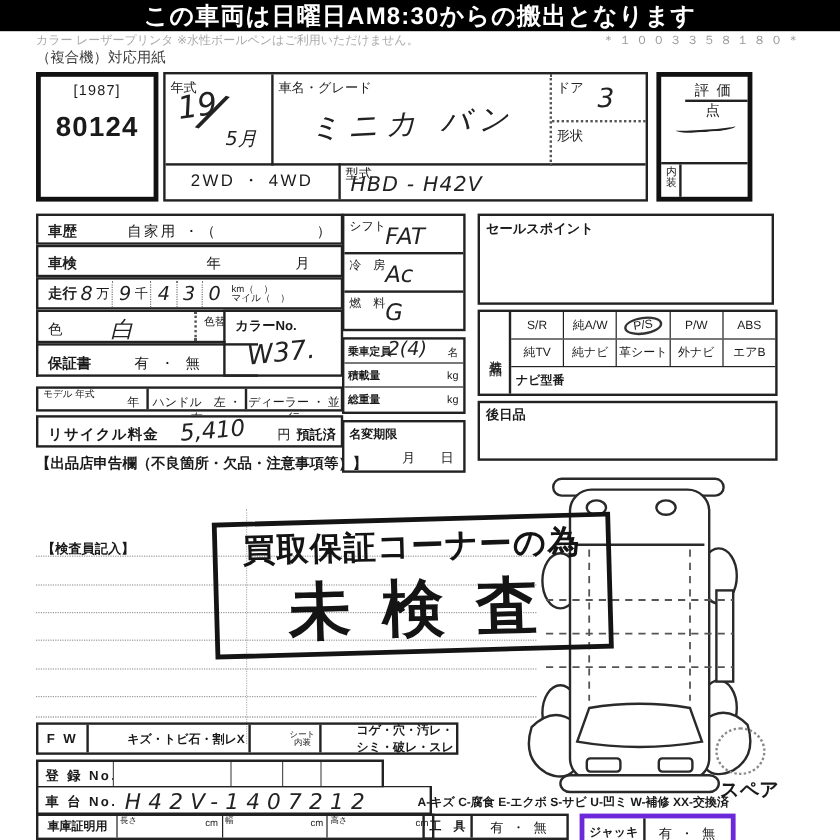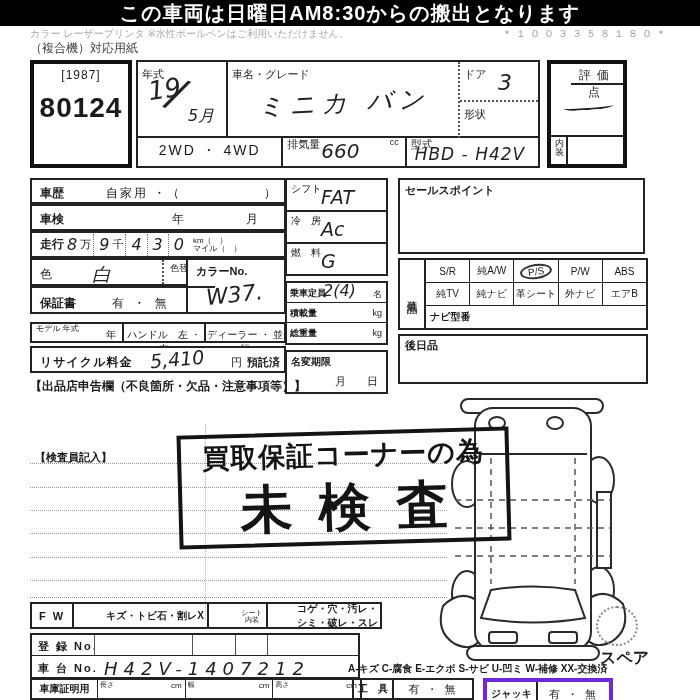--- a/index.html
+++ b/index.html
@@ -14,21 +14,21 @@
             font-size:20px; font-weight:bold; letter-spacing:1px; }
   .note1 { left:30px; top:27px; width:650px; font-size:10px; color:#a9a9a9; white-space:nowrap; }
   .note1 .serial { position:absolute; right:10px; letter-spacing:4px; color:#999; }
   .note2 { left:30px; top:40px; font-size:12px; color:#3d3d3d; }
   .lbl { font-size:11px; color:#222; }
   .hw { font-family:"DejaVu Sans",sans-serif; font-style:italic; color:#222; }
 
   
   .lot { left:30px; top:60px; width:102px; height:108px; border:4px solid #111; text-align:center; }
   .lot-tag { font-size:12px; margin-top:4px; letter-spacing:1px; }
-  .lot-num { font-size:28px; font-weight:bold; letter-spacing:1px; margin-top:10px; }
+  .lot-num { font-size:23px; font-weight:bold; letter-spacing:1px; margin-top:10px; }
 
   
   .hdr { left:136px; top:60px; width:404px; height:108px; border:2px solid #222; }
   .hdr-r1 { position:absolute; left:0; top:0; width:100%; height:76px; border-bottom:2px solid #222; }
   .cell-year { position:absolute; left:0; top:0; width:90px; height:76px; border-right:2px solid #222; padding:2px 4px; }
   .cell-year .v { position:absolute; left:10px; top:12px; font-size:26px; transform:rotate(-8deg); }
   .cell-year .sl { position:absolute; left:32px; top:8px; font-size:40px; font-weight:300; transform:rotate(18deg); }
   .cell-year .mo { position:absolute; left:50px; top:44px; font-size:16px; }
   .cell-name { position:absolute; left:90px; top:0; width:234px; height:76px; padding:2px 4px; }
   .cell-name .v { position:absolute; left:30px; top:24px; font-size:25px; letter-spacing:6px; transform:rotate(-3deg); }
@@ -150,21 +150,21 @@
   .fwline { left:30px; top:597px; width:417px; border-top:1px dotted #888; height:0; }
   .fw { left:30px; top:602px; width:352px; height:27px; border:2px solid #222; display:flex; z-index:3;gap:29px; }
   .fw .c { position:relative; border-right:2px solid #222; height:100%; display:flex; align-items:center; justify-content:center; }
   .fw .c:last-child { border-right:none; }
   .fw-1 { width:42px; font-size:11px; font-weight:bold; letter-spacing:2px; }
   .fw-2 { width:106px; font-size:10px; font-weight:bold; }
   .fw-3 { width:30px; font-size:7px; line-height:7px; text-align:center; }
   .fw-4 { flex:1; font-size:10px; font-weight:bold; }
 
   
-  .regrow { left:30px; top:633px; width:330px; height:23px; border:2px solid #222; border-bottom:1px solid #222; }
+  .regrow { left:30px; top:633px; width:290px; height:23px; border:2px solid #222; border-bottom:1px solid #222; }
   .regrow .t { position:absolute; left:6px; top:4px; font-size:11px; font-weight:bold; letter-spacing:2px; }
   .regrow .dv { position:absolute; top:0; height:100%; border-left:1px solid #555; }
   .chasrow { left:30px; top:655px; width:330px; height:24px; border:2px solid #222; border-top:1px solid #222; }
   .chasrow .t { position:absolute; left:6px; top:5px; font-size:11px; font-weight:bold; letter-spacing:2px; }
   .chasrow .v { position:absolute; left:72px; top:2px; font-size:18px; letter-spacing:6px;text-align:center; }
   .legend { left:348px; top:662px; font-size:10px; font-weight:bold; white-space:nowrap; }
 
   .garage { left:30px; top:678px; width:332px; height:22px; border:2px solid #222; display:flex; z-index:3; }
   .garage .gc { position:relative; border-right:1px solid #222; height:100%; }
   .garage .gc:last-child { border-right:none; }
@@ -217,25 +217,20 @@
           <span class="lbl">ドア</span>
           <span class="hw v">3</span>
         </div>
         <div class="db">
           <span class="lbl">形状</span>
         </div>
       </div>
     </div>
     <div class="hdr-r2">
       <div class="c c-drive">2WD ・ 4WD</div>
-      <div class="c c-disp">
-        <span class="lbl">排気量</span>
-        <span class="cc">cc</span>
-        <span class="hw v">660</span>
-      </div>
       <div class="c c-code">
         <span class="lbl">型式</span>
         <span class="hw v">HBD - H42V</span>
       </div>
     </div>
   </div>
 
   <div class="abs grade">
     <div class="g-title">評価点</div>
     <div class="g-score"></div>

